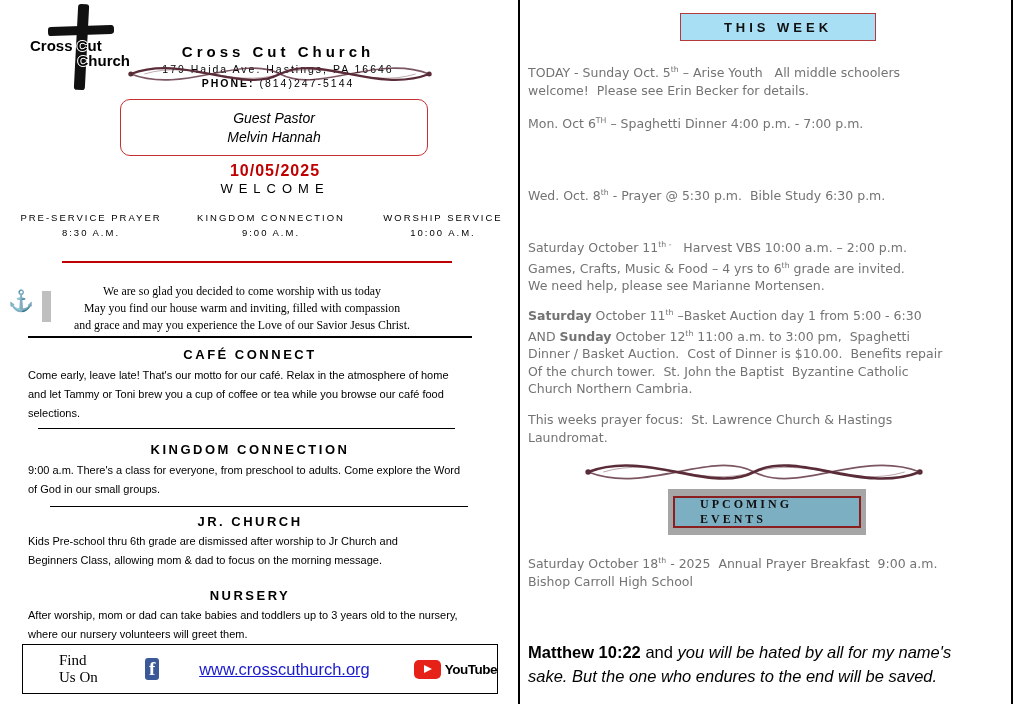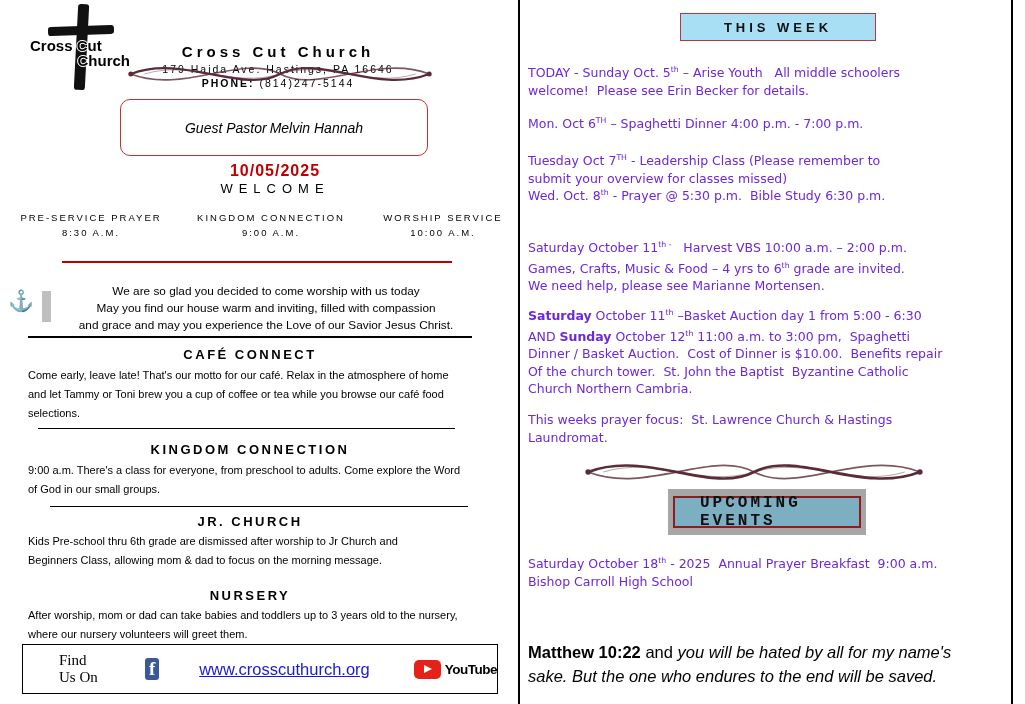--- a/index.html
+++ b/index.html
@@ -22,56 +22,56 @@
   .logo-text{position:absolute;left:0;top:34px;width:100px;font-weight:bold;font-size:15px;line-height:15px;
     text-shadow:-1px 0 #fff,1px 0 #fff,0 -1px #fff,0 1px #fff;}
   .logo-line2{padding-left:26px;text-align:right;}
   .church-header{left:118px;top:18px;width:320px;}
   .church-name{font-weight:bold;font-size:15px;letter-spacing:4px;margin-top:25px;}
   .church-address{font-size:10.5px;letter-spacing:2px;margin-top:3px;}
   .church-phone{font-size:10.5px;letter-spacing:2px;margin-top:2px;}
   .church-phone b{letter-spacing:2px;}
   .swirl{color:var(--maroon);}
   .guest-box{left:120px;top:99px;width:308px;height:57px;border:1.6px solid #c63030;border-radius:10px;
-    display:flex;flex-direction:row;align-items:center;justify-content:center;gap:3px;}
+    display:flex;flex-direction:column;align-items:center;justify-content:center;gap:3px;}
   .guest-box div{font-style:italic;font-size:14px;}
   .date-line{left:20px;top:162px;width:510px;color:var(--accent-red);font-weight:bold;font-size:16px;letter-spacing:1px;}
   .welcome-word{left:20px;top:181px;width:510px;font-size:13px;letter-spacing:6px;}
   .svc{font-size:9.5px;letter-spacing:2px;line-height:15px;}
   .redline{left:62px;top:261px;width:390px;height:1.5px;background:var(--accent-red);}
   .anchor{left:8px;top:290px;font-size:21px;color:#2e9bd6;line-height:21px;}
   .img-handle{left:42px;top:291px;width:9px;height:31px;background:#bfbfbf;}
-  .welcome-para{left:56px;top:283px;width:420px;font-size:11.8px;line-height:17px;}
+  .welcome-para{left:32px;top:283px;width:420px;font-size:11.8px;line-height:17px;font-family:Liberation Serif, serif;}
   .blackline{left:28px;top:336px;width:444px;height:1.6px;background:#000;}
   .sec-title{width:510px;left:0;font-weight:bold;font-size:13px;letter-spacing:2.5px;text-align:center;}
   .sec-body{left:28px;width:455px;font-size:11px;line-height:19px;}
   .thinline{left:38px;top:428px;width:417px;height:1px;background:#000;}
   .underscoreline{left:50px;top:506px;width:418px;height:1px;background:#000;}
   .footer-box{left:22px;top:644px;width:476px;height:50px;border:1.8px solid #000;display:flex;align-items:center;}
   .find-us{font-family:"Liberation Serif",serif;font-size:15px;margin-left:36px;}
   .fb-icon{width:22px;height:22px;background:var(--facebook-blue);border-radius:3px;color:#fff;
     font-family:"Liberation Serif",serif;font-weight:bold;font-size:19px;line-height:21px;text-align:center;margin-left:42px;}
   .site-link{margin-left:40px;font-size:16.5px;color:var(--link-blue);text-decoration:underline;}
   .yt{display:flex;align-items:center;gap:4px;margin-left:44px;}
   .yt-play{width:27px;height:19px;background:var(--youtube-red);border-radius:5px;position:relative;}
   .yt-play::after{content:"";position:absolute;left:10px;top:5px;border-left:8px solid #fff;
     border-top:4.5px solid transparent;border-bottom:4.5px solid transparent;}
   .yt-label{font-weight:bold;font-size:13.5px;letter-spacing:-0.5px;}
 
   
-  .rp{font-family:"DejaVu Sans",sans-serif;font-size:12.5px;line-height:17.5px;color:#6d28d9;}
+  .rp{font-family:"DejaVu Sans",sans-serif;font-size:12.5px;line-height:17.5px;color:#737373;}
   .this-week{left:680px;top:13px;width:196px;height:28px;background:var(--light-blue);border:1.3px solid #b23a3a;
     display:flex;align-items:center;justify-content:center;font-weight:bold;font-size:13px;letter-spacing:4px;
     font-family:"Liberation Sans",sans-serif;color:#111;}
   .event{left:528px;width:490px;}
   .upcoming-outer{left:668px;top:489px;width:198px;height:46px;background:var(--frame-gray);
     display:flex;align-items:center;justify-content:center;padding:0 5px;}
   .upcoming-inner{width:100%;height:32px;background:var(--steel-blue);border:2px solid var(--dark-red-border);
-    display:flex;align-items:center;justify-content:center;font-weight:bold;font-size:16px;letter-spacing:3px;
-    font-family:Liberation Mono, monospace;color:#101010;padding-left:25px;}
+    display:flex;align-items:center;justify-content:center;font-weight:bold;font-size:12px;letter-spacing:3px;
+    font-family:Liberation Serif, serif;color:#101010;padding-left:25px;}
   .verse{left:528px;top:640px;width:490px;font-size:16.5px;line-height:24px;color:#000000;}
   sup{font-size:0.62em;}
   .seg-bold{font-weight:bold;margin-top:35px;}
   .seg-italic{font-style:italic;}
 </style>
 </head>
 <body>
 
 <div class="doc">
 
@@ -163,22 +163,20 @@
       <span class="yt-play"></span>
       <span class="yt-label">YouTube</span>
     </span>
   </div>
 
   <div class="abs this-week">THIS WEEK</div>
 
   <div class="abs rp event prewrap" style="top:61px;"><span>TODAY - Sunday Oct. 5</span><sup class="seg-sup">th</sup><span> – Arise Youth   All middle schoolers
 welcome!  Please see Erin Becker for details.</span></div>
   <div class="abs rp event prewrap" style="top:112px;"><span>Mon. Oct 6</span><sup class="seg-sup">TH</sup><span> – Spaghetti Dinner 4:00 p.m. - 7:00 p.m.</span></div>
-  <div class="abs rp event prewrap" style="top:149px;"><span>Tuesday Oct 7</span><sup class="seg-sup">TH</sup><span> - Leadership Class (Please remember to
-submit your overview for classes missed)</span></div>
   <div class="abs rp event prewrap" style="top:184px;"><span>Wed. Oct. 8</span><sup class="seg-sup">th</sup><span> - Prayer @ 5:30 p.m.  Bible Study 6:30 p.m.</span></div>
   <div class="abs rp event prewrap" style="top:236px;"><span>Saturday October 11</span><sup class="seg-sup">th -</sup><span>   Harvest VBS 10:00 a.m. – 2:00 p.m.
 Games, Crafts, Music &amp; Food – 4 yrs to 6</span><sup class="seg-sup">th</sup><span> grade are invited.
 We need help, please see Marianne Mortensen.</span></div>
   <div class="abs rp event prewrap" style="top:304px;"><span class="seg-bold">Saturday</span><span> October 11</span><sup class="seg-sup">th</sup><span> –Basket Auction day 1 from 5:00 - 6:30
 AND </span><span class="seg-bold">Sunday</span><span> October 12</span><sup class="seg-sup">th</sup><span> 11:00 a.m. to 3:00 pm,  Spaghetti
 Dinner / Basket Auction.  Cost of Dinner is $10.00.  Benefits repair
 Of the church tower.  St. John the Baptist  Byzantine Catholic
 Church Northern Cambria.</span></div>
   <div class="abs rp event prewrap" style="top:411px;"><span>This weeks prayer focus:  St. Lawrence Church &amp; Hastings

